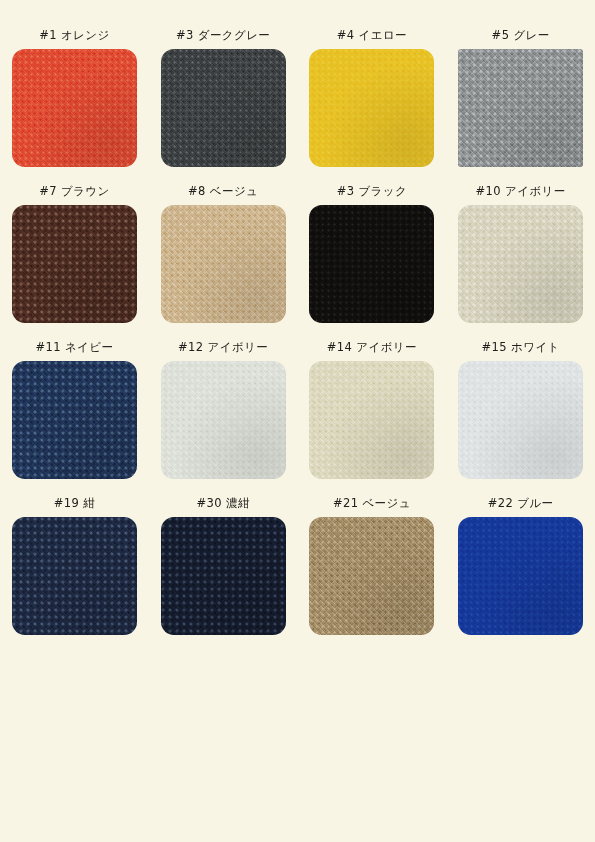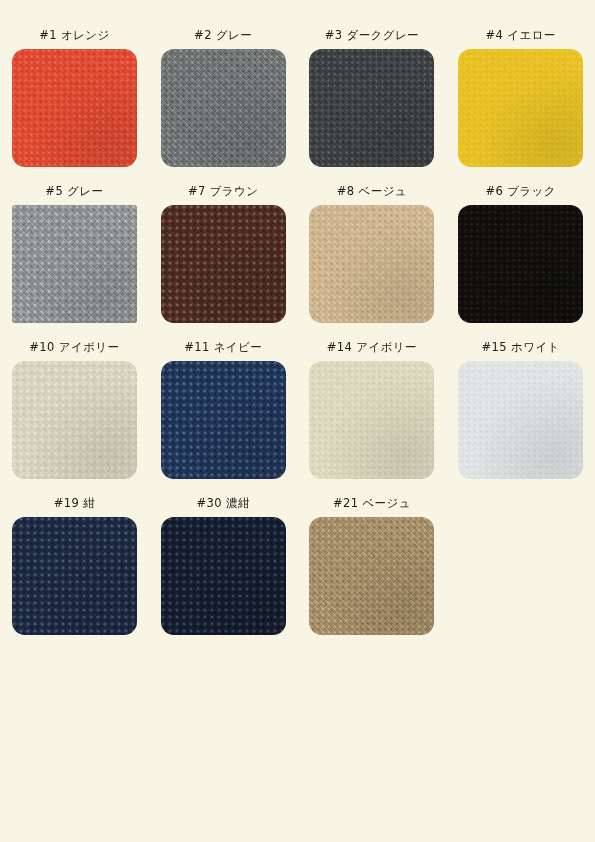--- a/index.html
+++ b/index.html
@@ -113,30 +113,20 @@
         <div class="swatch-label">#1 オレンジ</div>
         <div class="swatch-wrap">
           <div class="swatch" style="background-color: rgb(224, 74, 50);">
             <div class="tex"></div>
             <div class="tex2"></div>
             <div class="tex3"></div>
           </div>
         </div>
       </div>
       <div class="cell">
-        <div class="swatch-label">#2 グレー</div>
-        <div class="swatch-wrap">
-          <div class="swatch" style="background-color: rgb(110, 114, 115);">
-            <div class="tex"></div>
-            <div class="tex2"></div>
-            <div class="tex3"></div>
-          </div>
-        </div>
-      </div>
-      <div class="cell">
         <div class="swatch-label">#3 ダークグレー</div>
         <div class="swatch-wrap">
           <div class="swatch" style="background-color: rgb(61, 64, 66);">
             <div class="tex"></div>
             <div class="tex2"></div>
             <div class="tex3"></div>
           </div>
         </div>
       </div>
       <div class="cell">
@@ -173,21 +163,21 @@
         <div class="swatch-label">#8 ベージュ</div>
         <div class="swatch-wrap">
           <div class="swatch" style="background-color: rgb(205, 180, 140);">
             <div class="tex"></div>
             <div class="tex2"></div>
             <div class="tex3"></div>
           </div>
         </div>
       </div>
       <div class="cell">
-        <div class="swatch-label">#6 ブラック</div>
+        <div class="swatch-label">#3 ブラック</div>
         <div class="swatch-wrap">
           <div class="swatch" style="background-color: rgb(16, 15, 13);">
             <div class="tex"></div>
             <div class="tex2"></div>
             <div class="tex3"></div>
           </div>
         </div>
       </div>
       <div class="cell">
         <div class="swatch-label">#10 アイボリー</div>
@@ -203,20 +193,30 @@
         <div class="swatch-label">#11 ネイビー</div>
         <div class="swatch-wrap">
           <div class="swatch dots" style="background-color: rgb(31, 51, 86);">
             <div class="tex"></div>
             <div class="tex2"></div>
             <div class="tex3"></div>
           </div>
         </div>
       </div>
       <div class="cell">
+        <div class="swatch-label">#12 アイボリー</div>
+        <div class="swatch-wrap">
+          <div class="swatch" style="background-color: rgb(221, 224, 216);">
+            <div class="tex"></div>
+            <div class="tex2"></div>
+            <div class="tex3"></div>
+          </div>
+        </div>
+      </div>
+      <div class="cell">
         <div class="swatch-label">#14 アイボリー</div>
         <div class="swatch-wrap">
           <div class="swatch" style="background-color: rgb(220, 216, 189);">
             <div class="tex"></div>
             <div class="tex2"></div>
             <div class="tex3"></div>
           </div>
         </div>
       </div>
       <div class="cell">
@@ -246,20 +246,30 @@
             <div class="tex"></div>
             <div class="tex2"></div>
             <div class="tex3"></div>
           </div>
         </div>
       </div>
       <div class="cell">
         <div class="swatch-label">#21 ベージュ</div>
         <div class="swatch-wrap">
           <div class="swatch" style="background-color: rgb(163, 140, 102);">
+            <div class="tex"></div>
+            <div class="tex2"></div>
+            <div class="tex3"></div>
+          </div>
+        </div>
+      </div>
+      <div class="cell">
+        <div class="swatch-label">#22 ブルー</div>
+        <div class="swatch-wrap">
+          <div class="swatch smooth" style="background-color: rgb(21, 56, 154);">
             <div class="tex"></div>
             <div class="tex2"></div>
             <div class="tex3"></div>
           </div>
         </div>
       </div>
     </div>
 </div>
 
 </body></html>

